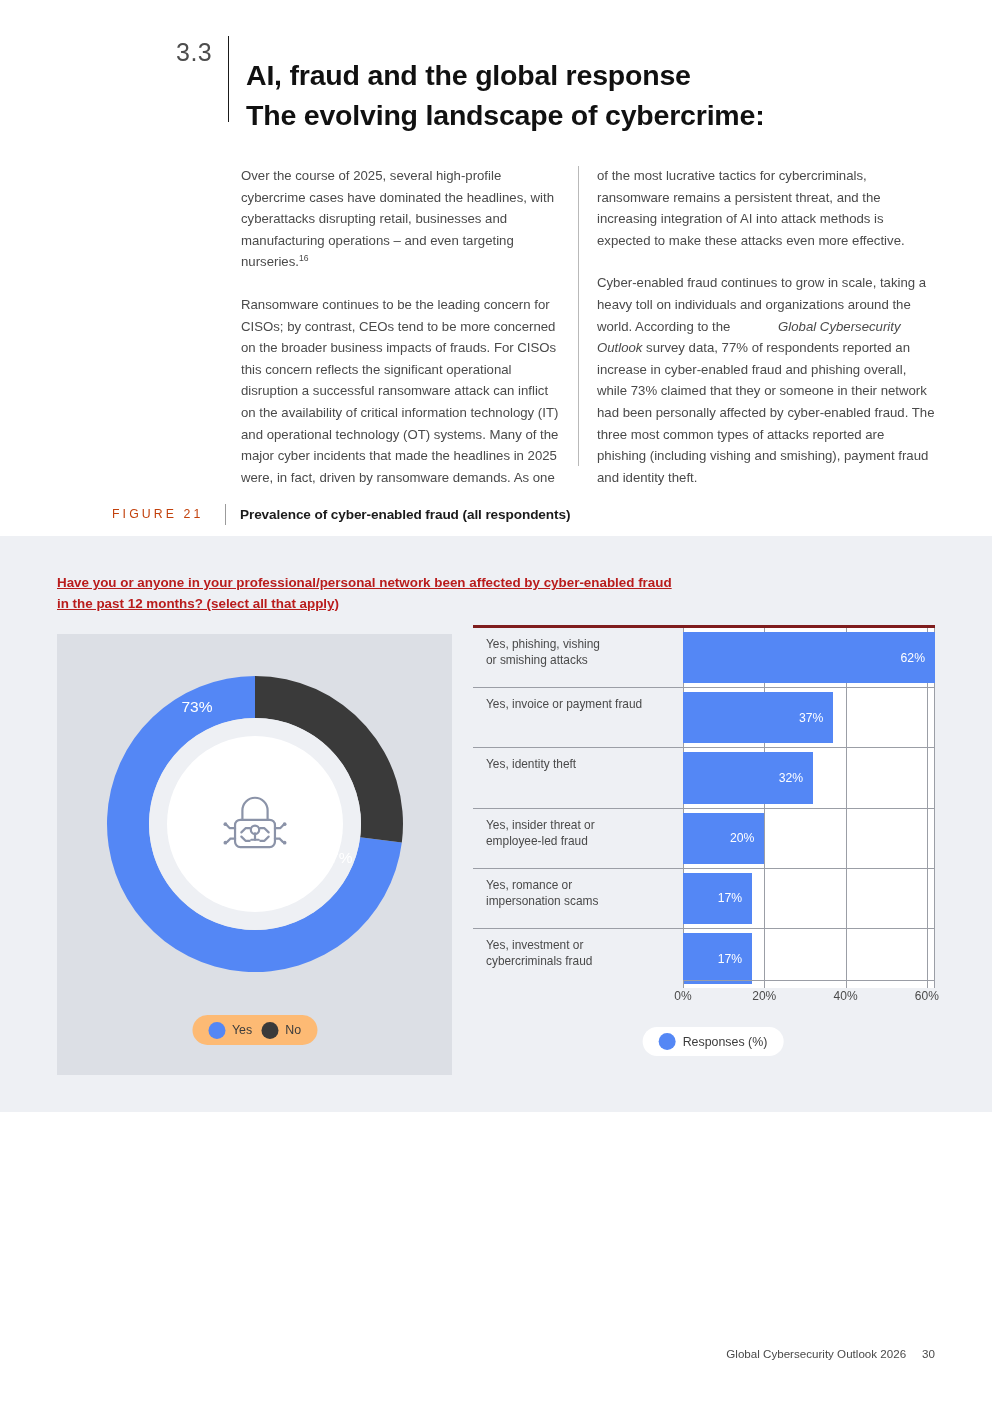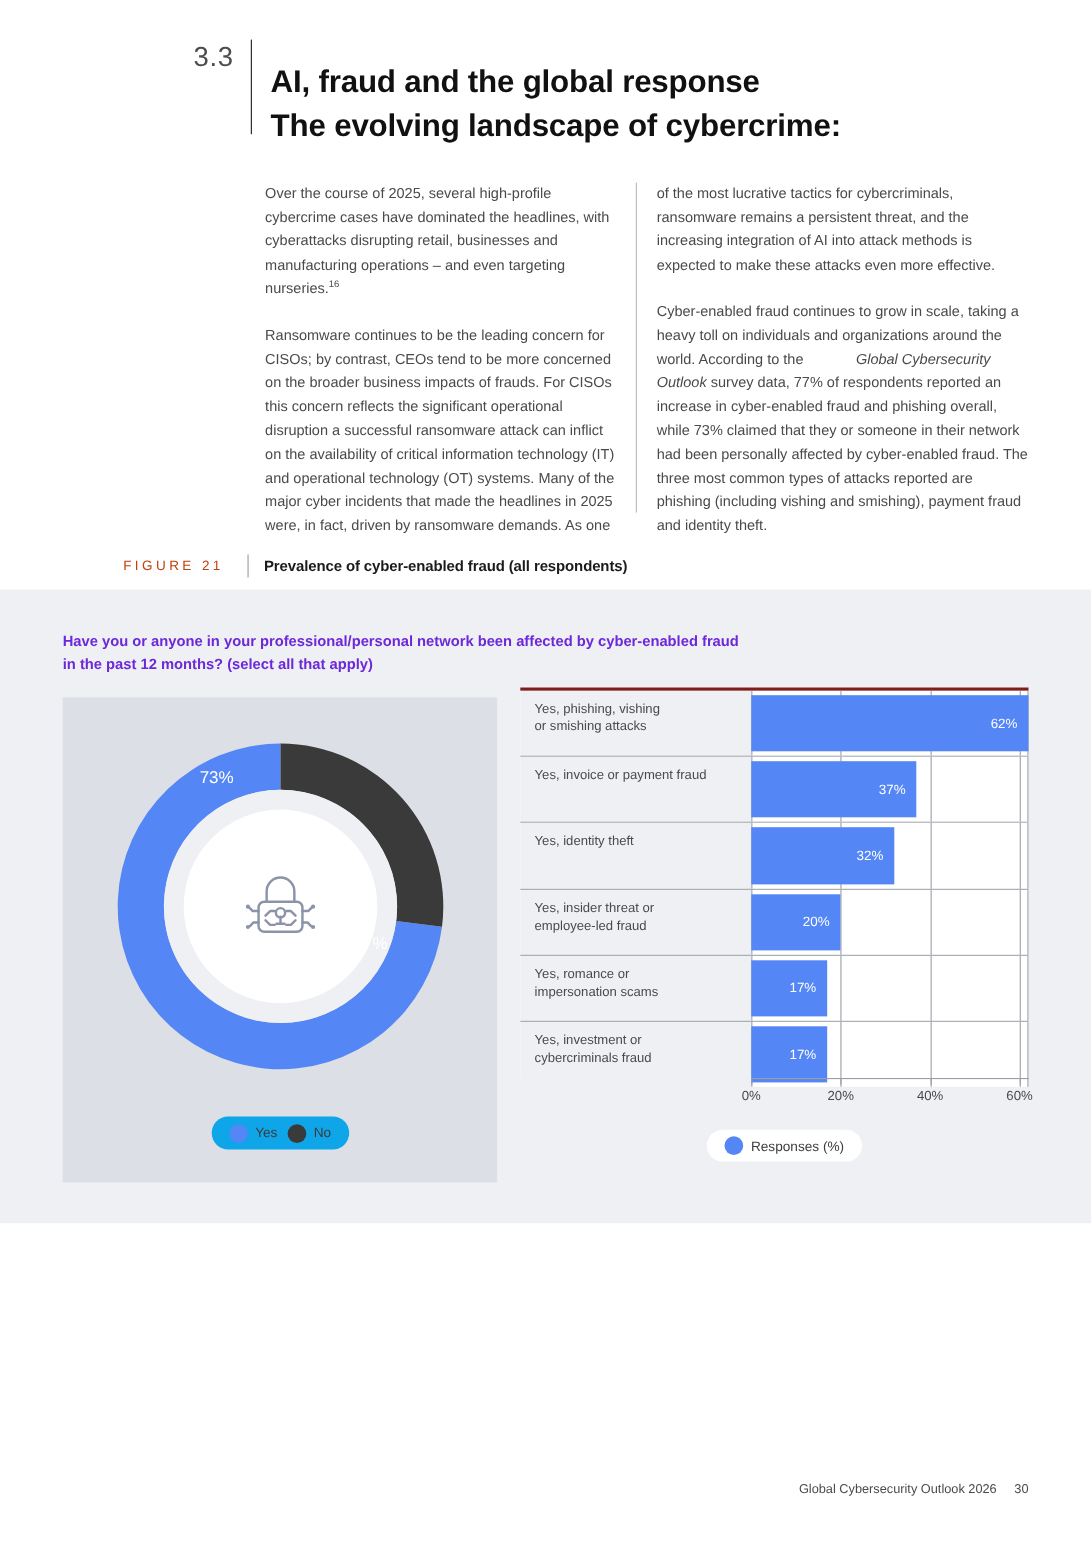--- a/index.html
+++ b/index.html
@@ -56,37 +56,37 @@
   }
   #figure-caption-rule{width:1px;height:21px;background:#9b9b9b;margin-right:14px;flex:0 0 1px;}
   #figure-title{font-size:13.6px;font-weight:700;color:#1b1b1b;letter-spacing:-.1px;}
 
   
   #figure-band{
     position:absolute;left:0;top:536px;width:992px;height:576px;background:#eef0f4;
   }
   #figure-question{
     position:absolute;left:57px;top:36px;width:790px;
-    font-size:13.4px;font-weight:700;line-height:21px;color:#6d28d9;
+    font-size:13.4px;font-weight:700;line-height:21px;color:#b91c1c;text-decoration:underline;
   }
   #figure-question span{display:block;}
 
   
   #donut-panel{
     position:absolute;left:57px;top:98px;width:395px;height:441px;background:#dcdfe5;
   }
   #donut-wrap{position:absolute;left:32px;top:24px;width:332px;height:332px;}
   #donut-svg{display:block;}
   .donut-label{
     font-family:"Liberation Sans","DejaVu Sans",sans-serif;
     font-size:15.5px;fill:#ffffff;
   }
   #donut-legend{
     position:absolute;left:50%;top:381px;transform:translateX(-50%);
-    background:#0ea5e9;border-radius:20px;height:30px;
+    background:#fdba74;border-radius:20px;height:30px;
     display:flex;align-items:center;padding:0 16px;gap:9px;
   }
   .legend-item{display:flex;align-items:center;gap:7px;}
   .legend-dot{width:17px;height:17px;border-radius:50%;flex:0 0 17px;}
   .legend-text{font-size:12.4px;color:#3c3c3c;}
 
   
   #bar-panel{
     position:absolute;left:473px;top:89px;width:462px;height:355px;
     background:#ffffff;

